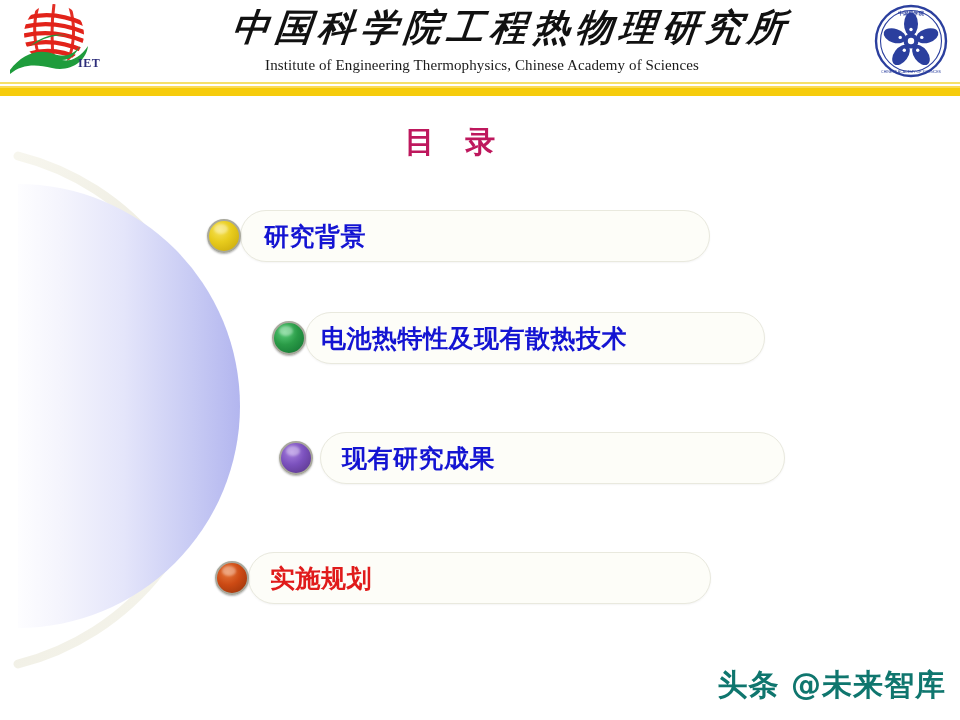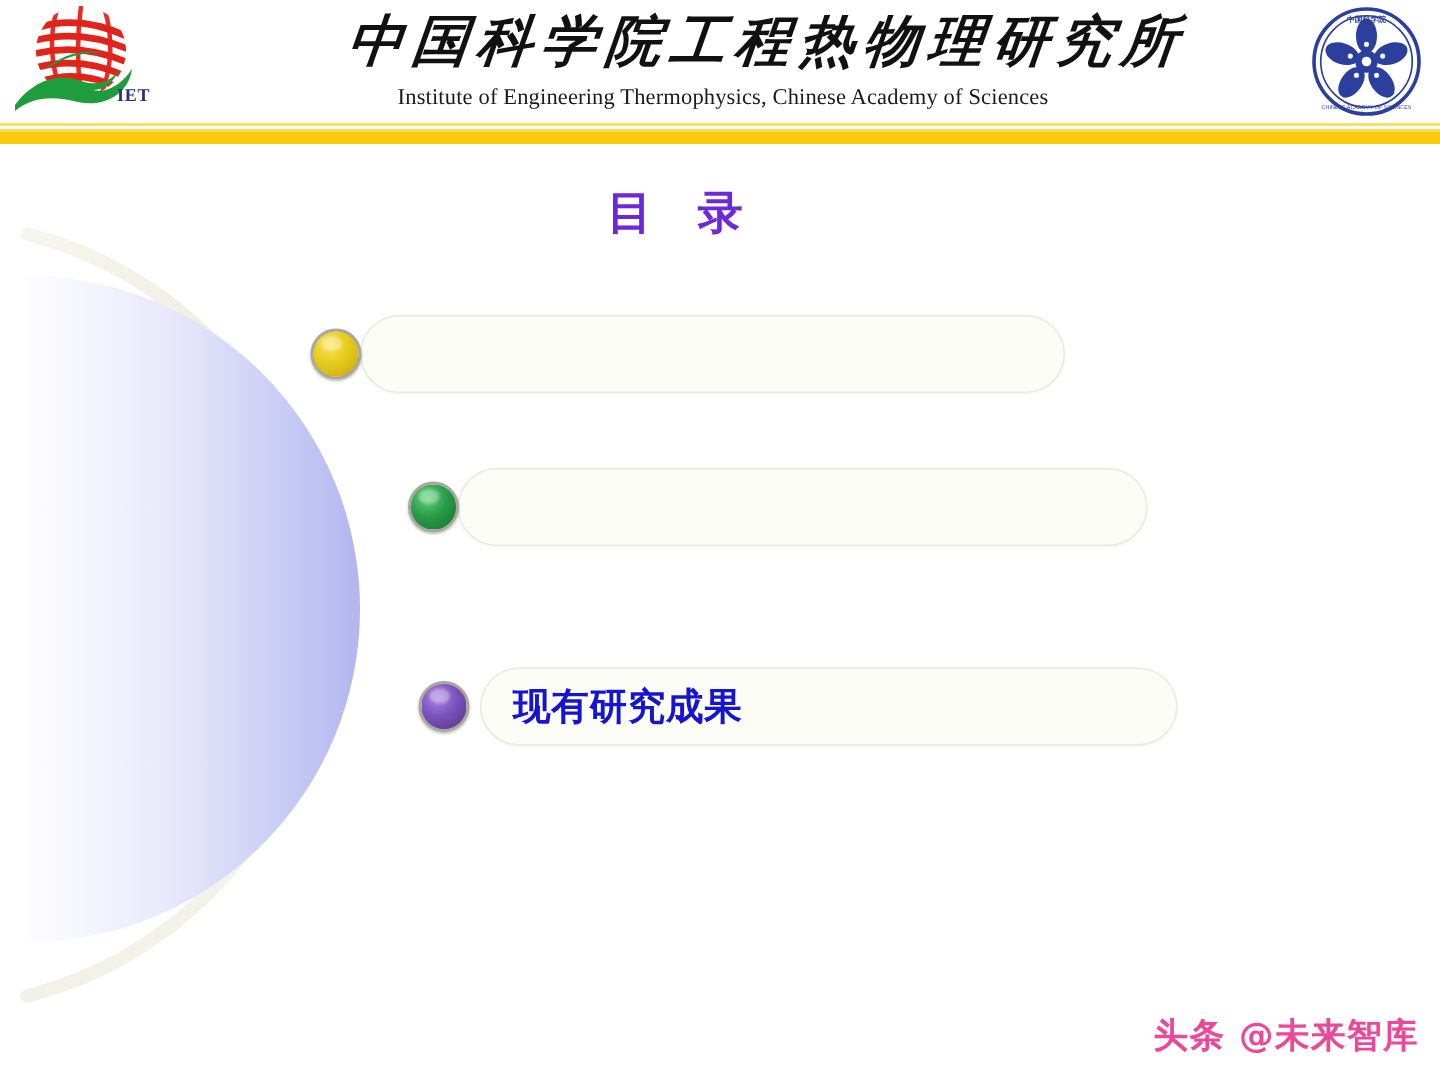--- a/index.html
+++ b/index.html
@@ -121,21 +121,21 @@
 
   .page-title {
     position: absolute;
     left: 0;
     top: 26px;
     width: 900px;
     text-align: center;
     font-family: "DejaVu Sans", "Liberation Sans", sans-serif;
     font-size: 30px;
     font-weight: bold;
-    color: #6d28d9;
+    color: #be185d;
     letter-spacing: 10px;
     text-indent: 10px;
   }
 
   
   .decor {
     position: absolute;
     left: 0; top: 0;
     width: 360px;
     height: 624px;
@@ -188,23 +188,23 @@
     background: rgba(255,255,255,0.35);
     filter: blur(1px);
   }
 
   
   .watermark {
     position: absolute;
     right: 14px;
     bottom: 14px;
     font-family: "DejaVu Sans", "Liberation Sans", sans-serif;
-    font-size: 23px;
-    font-weight: bold;
-    color: #ec4899;
+    font-size: 30px;
+    font-weight: bold;
+    color: #0f766e;
     letter-spacing: 1px;
     white-space: nowrap;
     margin-left: 24px;
   }
 </style>
 </head>
 <body>
 
 <div id="slide">
 
@@ -301,34 +301,43 @@
 
         <path d="M 18 88 A 222 222 0 0 1 18 532 Z" fill="url(#semiGrad)"></path>
       </svg>
     </div>
 
     <div class="toc-item" style="left:240px; top:114px; width:470px;">
       <div class="toc-pill" style="width:470px;"></div>
       <div class="toc-bullet" style="left:-33px; background:radial-gradient(circle at 36% 30%, #f7e45d 0%, #e8cc1d 42%, #c5a40a 100%);">
           <span class="gloss"></span>
         </div>
+      <div class="toc-label" style="left:24px; color:#1414d2;">研究背景</div>
     </div>
 
     <div class="toc-item" style="left:305px; top:216px; width:460px;">
       <div class="toc-pill" style="width:460px;"></div>
       <div class="toc-bullet" style="left:-33px; background:radial-gradient(circle at 36% 30%, #5ed07d 0%, #2a9b47 45%, #117030 100%);">
           <span class="gloss"></span>
         </div>
-    </div>
-
-    <div class="toc-item" style="left:320px; top:336px; width:465px;margin-top:13px;">
+      <div class="toc-label" style="left:16px; color:#1414d2;">电池热特性及现有散热技术</div>
+    </div>
+
+    <div class="toc-item" style="left:320px; top:336px; width:465px;">
       <div class="toc-pill" style="width:465px;"></div>
       <div class="toc-bullet" style="left:-41px; background:radial-gradient(circle at 36% 30%, #a982e0 0%, #7b51bd 45%, #553383 100%);">
           <span class="gloss"></span>
         </div>
       <div class="toc-label" style="left:22px; color:#1414d2;">现有研究成果</div>
     </div>
 
+    <div class="toc-item" style="left:248px; top:456px; width:463px;">
+      <div class="toc-pill" style="width:463px;"></div>
+      <div class="toc-bullet" style="left:-33px; background:radial-gradient(circle at 36% 30%, #e8793c 0%, #cc4a14 45%, #93310a 100%);">
+          <span class="gloss"></span>
+        </div>
+      <div class="toc-label" style="left:22px; color:#e01b1b;">实施规划</div>
+    </div>
 
     <div class="watermark">头条 @未来智库</div>
 
   </div>
 </div>
 
 </body></html>

